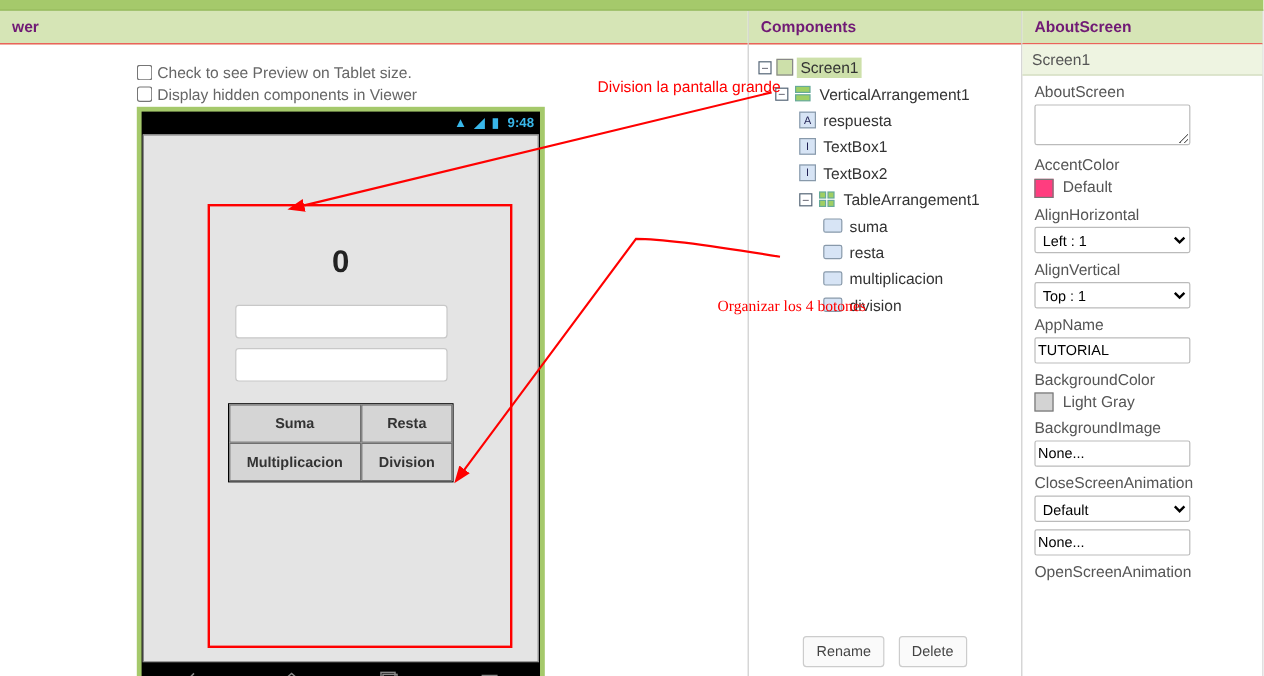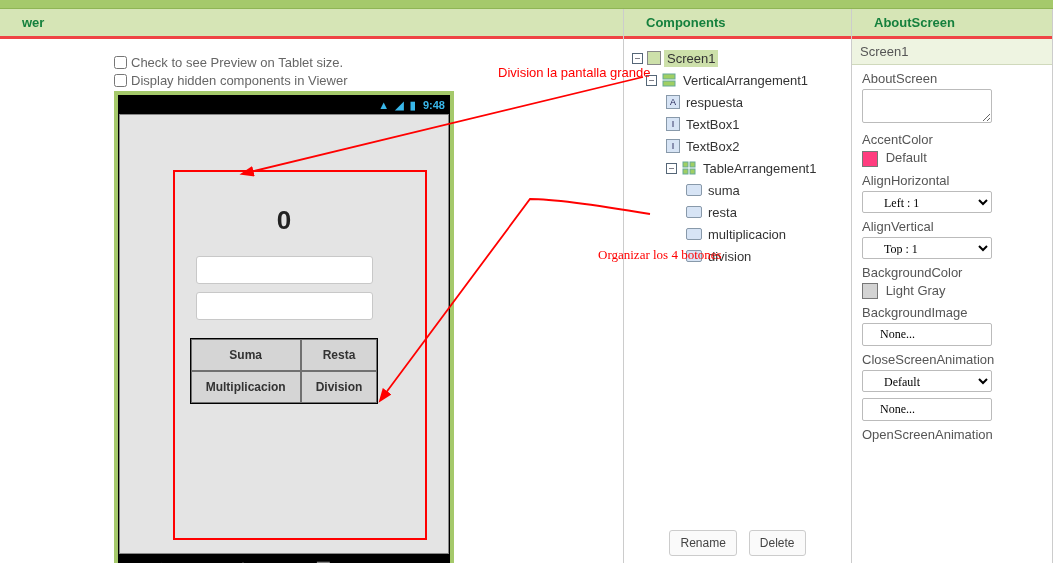--- a/index.html
+++ b/index.html
@@ -1,19 +1,19 @@
 <!DOCTYPE html>
 <html><head>
 <meta charset="utf-8">
 <style>
   html, body { margin:0; padding:0; font-family: Arial, Helvetica, sans-serif; font-size:13px; color:#333; background:#fff; }
   .top-stripe { height:8px; background:#a5c96b; border-bottom:1px solid #8fb555; }
   .panels { display:flex; position:relative; height:555px; }
   .panel { border-right:1px solid #ccc; display:flex; flex-direction:column; min-height:100%; box-sizing:border-box; }
-  .panel-header { background:#d6e5b6; padding:6px 22px; font-weight:bold; color:#15803d; border-bottom:3px solid #ef4444; }
+  .panel-header { background:#d6e5b6; padding:6px 10px; font-weight:bold; color:#701a75; border-bottom:1px solid #ef4444; }
   .viewer-panel { width:624px; }
   .components-panel { width:228px; }
   .properties-panel { flex:1; }
 
   
   .viewer-body { padding:16px 0 0 114px; position:relative; }
   .checkbox-row { display:flex; align-items:center; margin-bottom:3px; color:#666; }
   .checkbox-row input { margin:0 4px 0 0; }
 
   .phone-frame { width:340px; background:#a5c96b; padding:4px; box-sizing:border-box; position:relative; }
@@ -45,21 +45,21 @@
   .ind2 { padding-left:38px; }
   .ind3 { padding-left:58px; }
   .tree-buttons { padding:8px 0; display:flex; justify-content:center; gap:12px; }
   .tree-buttons button { background:#fafafa; border:1px solid #ccc; border-radius:3px; padding:5px 10px; font-size:12px; color:#444; cursor:pointer; }
 
   
   .prop-body { padding:0; font-size:13px; color:#555; }
   .prop-top { background:#eef4e1; padding:5px 8px; border-bottom:1px solid #d0d9bc; }
   .prop-item { padding:6px 10px 0 10px; }
   .prop-item label { display:block; margin-bottom:3px; }
-  .prop-input, .prop-textarea, .prop-select { width:130px; border:1px solid #bbb; border-radius:2px; padding:3px 17px; font-size:12px; font-family:Liberation Serif, serif; background:#fff; box-sizing:border-box; }
+  .prop-input, .prop-textarea, .prop-select { width:130px; border:1px solid #bbb; border-radius:2px; padding:3px 2px; font-size:12px; font-family:Liberation Sans, sans-serif; background:#fff; box-sizing:border-box; }
   .prop-textarea { height:34px; resize:both; width:130px; }
   .prop-select { height:22px; }
   .swatch { width:14px; height:14px; border:1px solid #777; display:inline-block; vertical-align:middle; margin-right:4px; }
 </style>
 </head>
 <body>
 
 <div class="top-stripe"></div>
 
 <div class="panels">
@@ -217,20 +217,24 @@
       <div class="prop-item">
         <label>AlignHorizontal</label>
         <select class="prop-select"><option>Left : 1</option></select>
       </div>
 
       <div class="prop-item">
         <label>AlignVertical</label>
         <select class="prop-select"><option>Top : 1</option></select>
       </div>
 
+      <div class="prop-item">
+        <label>AppName</label>
+        <input class="prop-input" value="TUTORIAL" style="">
+      </div>
 
       <div class="prop-item">
         <label>BackgroundColor</label>
         <div>
           <span class="swatch" style="background:#d3d3d3"></span>
           <span>Light Gray</span>
         </div>
       </div>
 
       <div class="prop-item">

